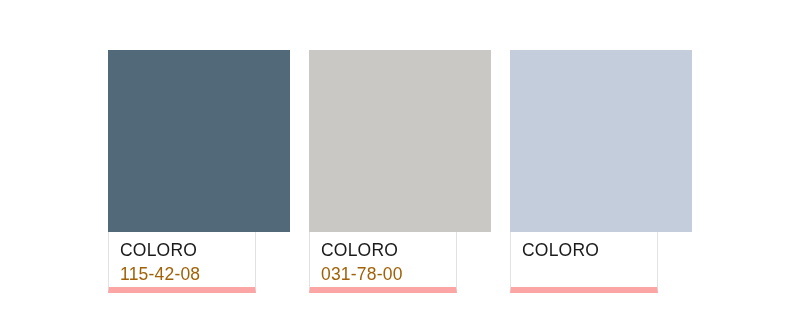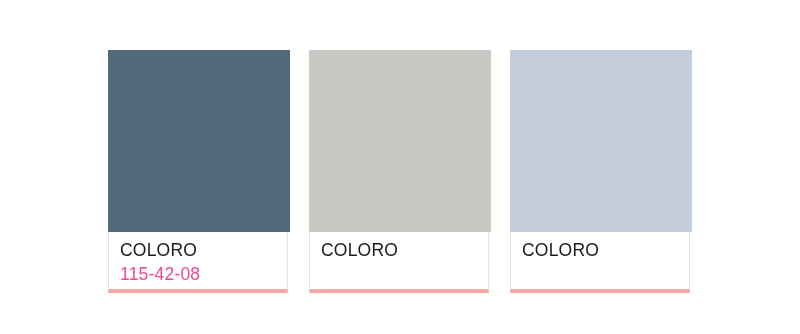--- a/index.html
+++ b/index.html
@@ -40,39 +40,39 @@
     box-sizing: border-box;
   }
   .color-swatch {
     width: 182px;
     height: 182px;
     flex: 0 0 182px;
     box-sizing: border-box;
   }
   .card-label {
     flex: 1 1 auto;
-    width: 180px;
+    width: 148px;
     box-sizing: border-box;
     background: #ffffff;
     border-left: 1px solid #e2e2e2;
     border-right: 1px solid #e2e2e2;
-    border-bottom: 4px solid #fca5a5;
+    border-bottom: 6px solid #fca5a5;
     padding: 7px 4px 0 11px;
   }
   .label-brand {
     font-size: 17.5px;
     line-height: 22px;
     color: #1b1b1b;
     letter-spacing: 0.2px;
     white-space: nowrap;
   }
   .label-code {
     font-size: 17.5px;
     line-height: 22px;
-    color: #ec4899;
+    color: #a16207;
     letter-spacing: 0.2px;
     white-space: nowrap;
     margin-top: 2px;
   }
 </style>
 </head>
 <body style="background-color: rgb(255, 255, 255);">
 
 <div class="palette-board">
   <div class="swatch-row">
@@ -82,20 +82,21 @@
       <div class="card-label">
         <div class="label-brand">COLORO</div>
         <div class="label-code">115-42-08</div>
       </div>
     </div>
 
     <div class="color-card">
       <div class="color-swatch" style="background-color: rgb(201, 200, 197);"></div>
       <div class="card-label">
         <div class="label-brand">COLORO</div>
+        <div class="label-code">031-78-00</div>
       </div>
     </div>
 
     <div class="color-card">
       <div class="color-swatch" style="background-color: rgb(196, 205, 219);"></div>
       <div class="card-label">
         <div class="label-brand">COLORO</div>
       </div>
     </div>
 

